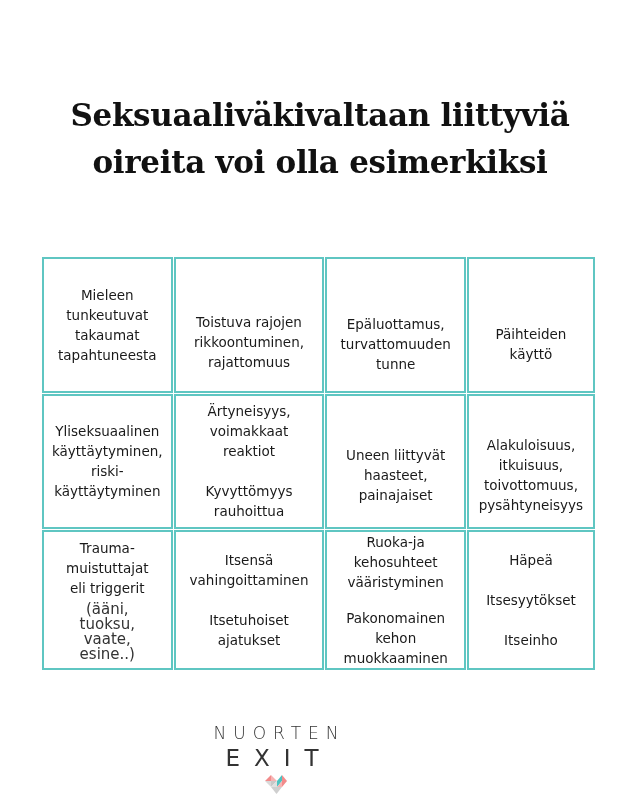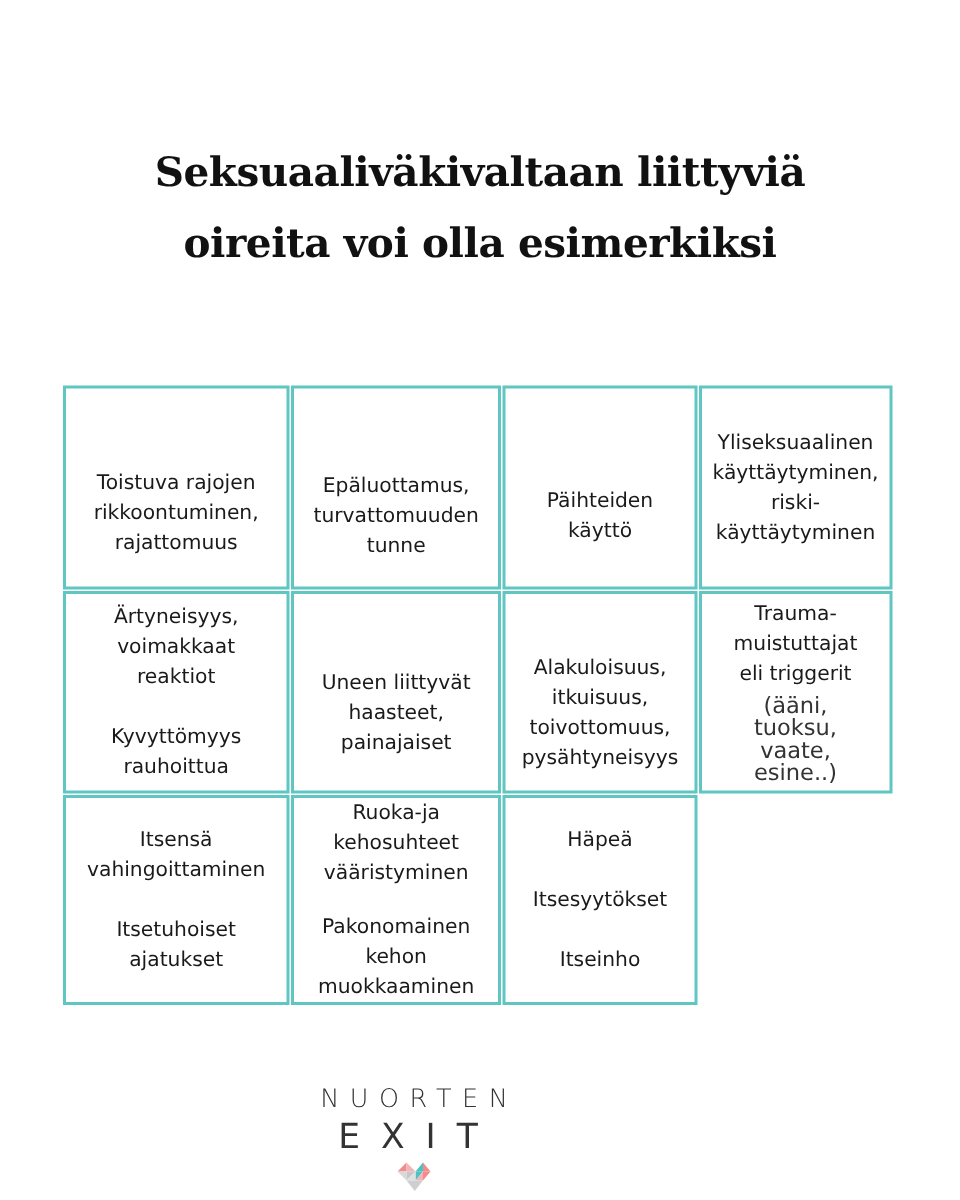--- a/index.html
+++ b/index.html
@@ -1,21 +1,21 @@
 <!DOCTYPE html>
 <html><head>
   <meta charset="utf-8">
   <style>
     html, body { margin: 0; padding: 0; background: #ffffff; }
     body { width: 640px; height: 800px; position: relative; overflow: hidden; }
     .title {
       position: absolute; left: 0; top: 92px; width: 640px;
       text-align: center;
       font-family: "DejaVu Serif", "Liberation Serif", serif;
-      font-weight: bold; font-size: 27px; line-height: 47px;
+      font-weight: bold; font-size: 31px; line-height: 47px;
       color: #111111; letter-spacing: -0.3px;
     }
     .grid {
       position: absolute; left: 42px; top: 257px;
       width: 554px; height: 414px;
       display: grid;
       grid-template-columns: repeat(4, 1fr);
       grid-template-rows: repeat(3, 1fr);
       gap: 0;
     }
@@ -50,20 +50,23 @@
   </style>
 </head>
 <body>
 
 <div class="title">
   <div>Seksuaaliväkivaltaan liittyviä</div>
   <div>oireita voi olla esimerkiksi</div>
 </div>
 
 <div class="grid">
+  <div class="cell" style="padding:0 14px;">
+    <span class="p">Mieleen tunkeutuvat takaumat tapahtuneesta</span>
+  </div>
   <div class="cell top" style="padding-top:34px;">
     <span class="p">Toistuva rajojen rikkoontuminen, rajattomuus</span>
   </div>
   <div class="cell top" style="padding-top:38px;">
     <span class="p" style="padding:0 4px;">Epäluottamus, turvattomuuden tunne</span>
   </div>
   <div class="cell top" style="padding-top:38px; padding-left:24px; padding-right:24px;">
     <span class="p">Päihteiden käyttö</span>
   </div>
 

